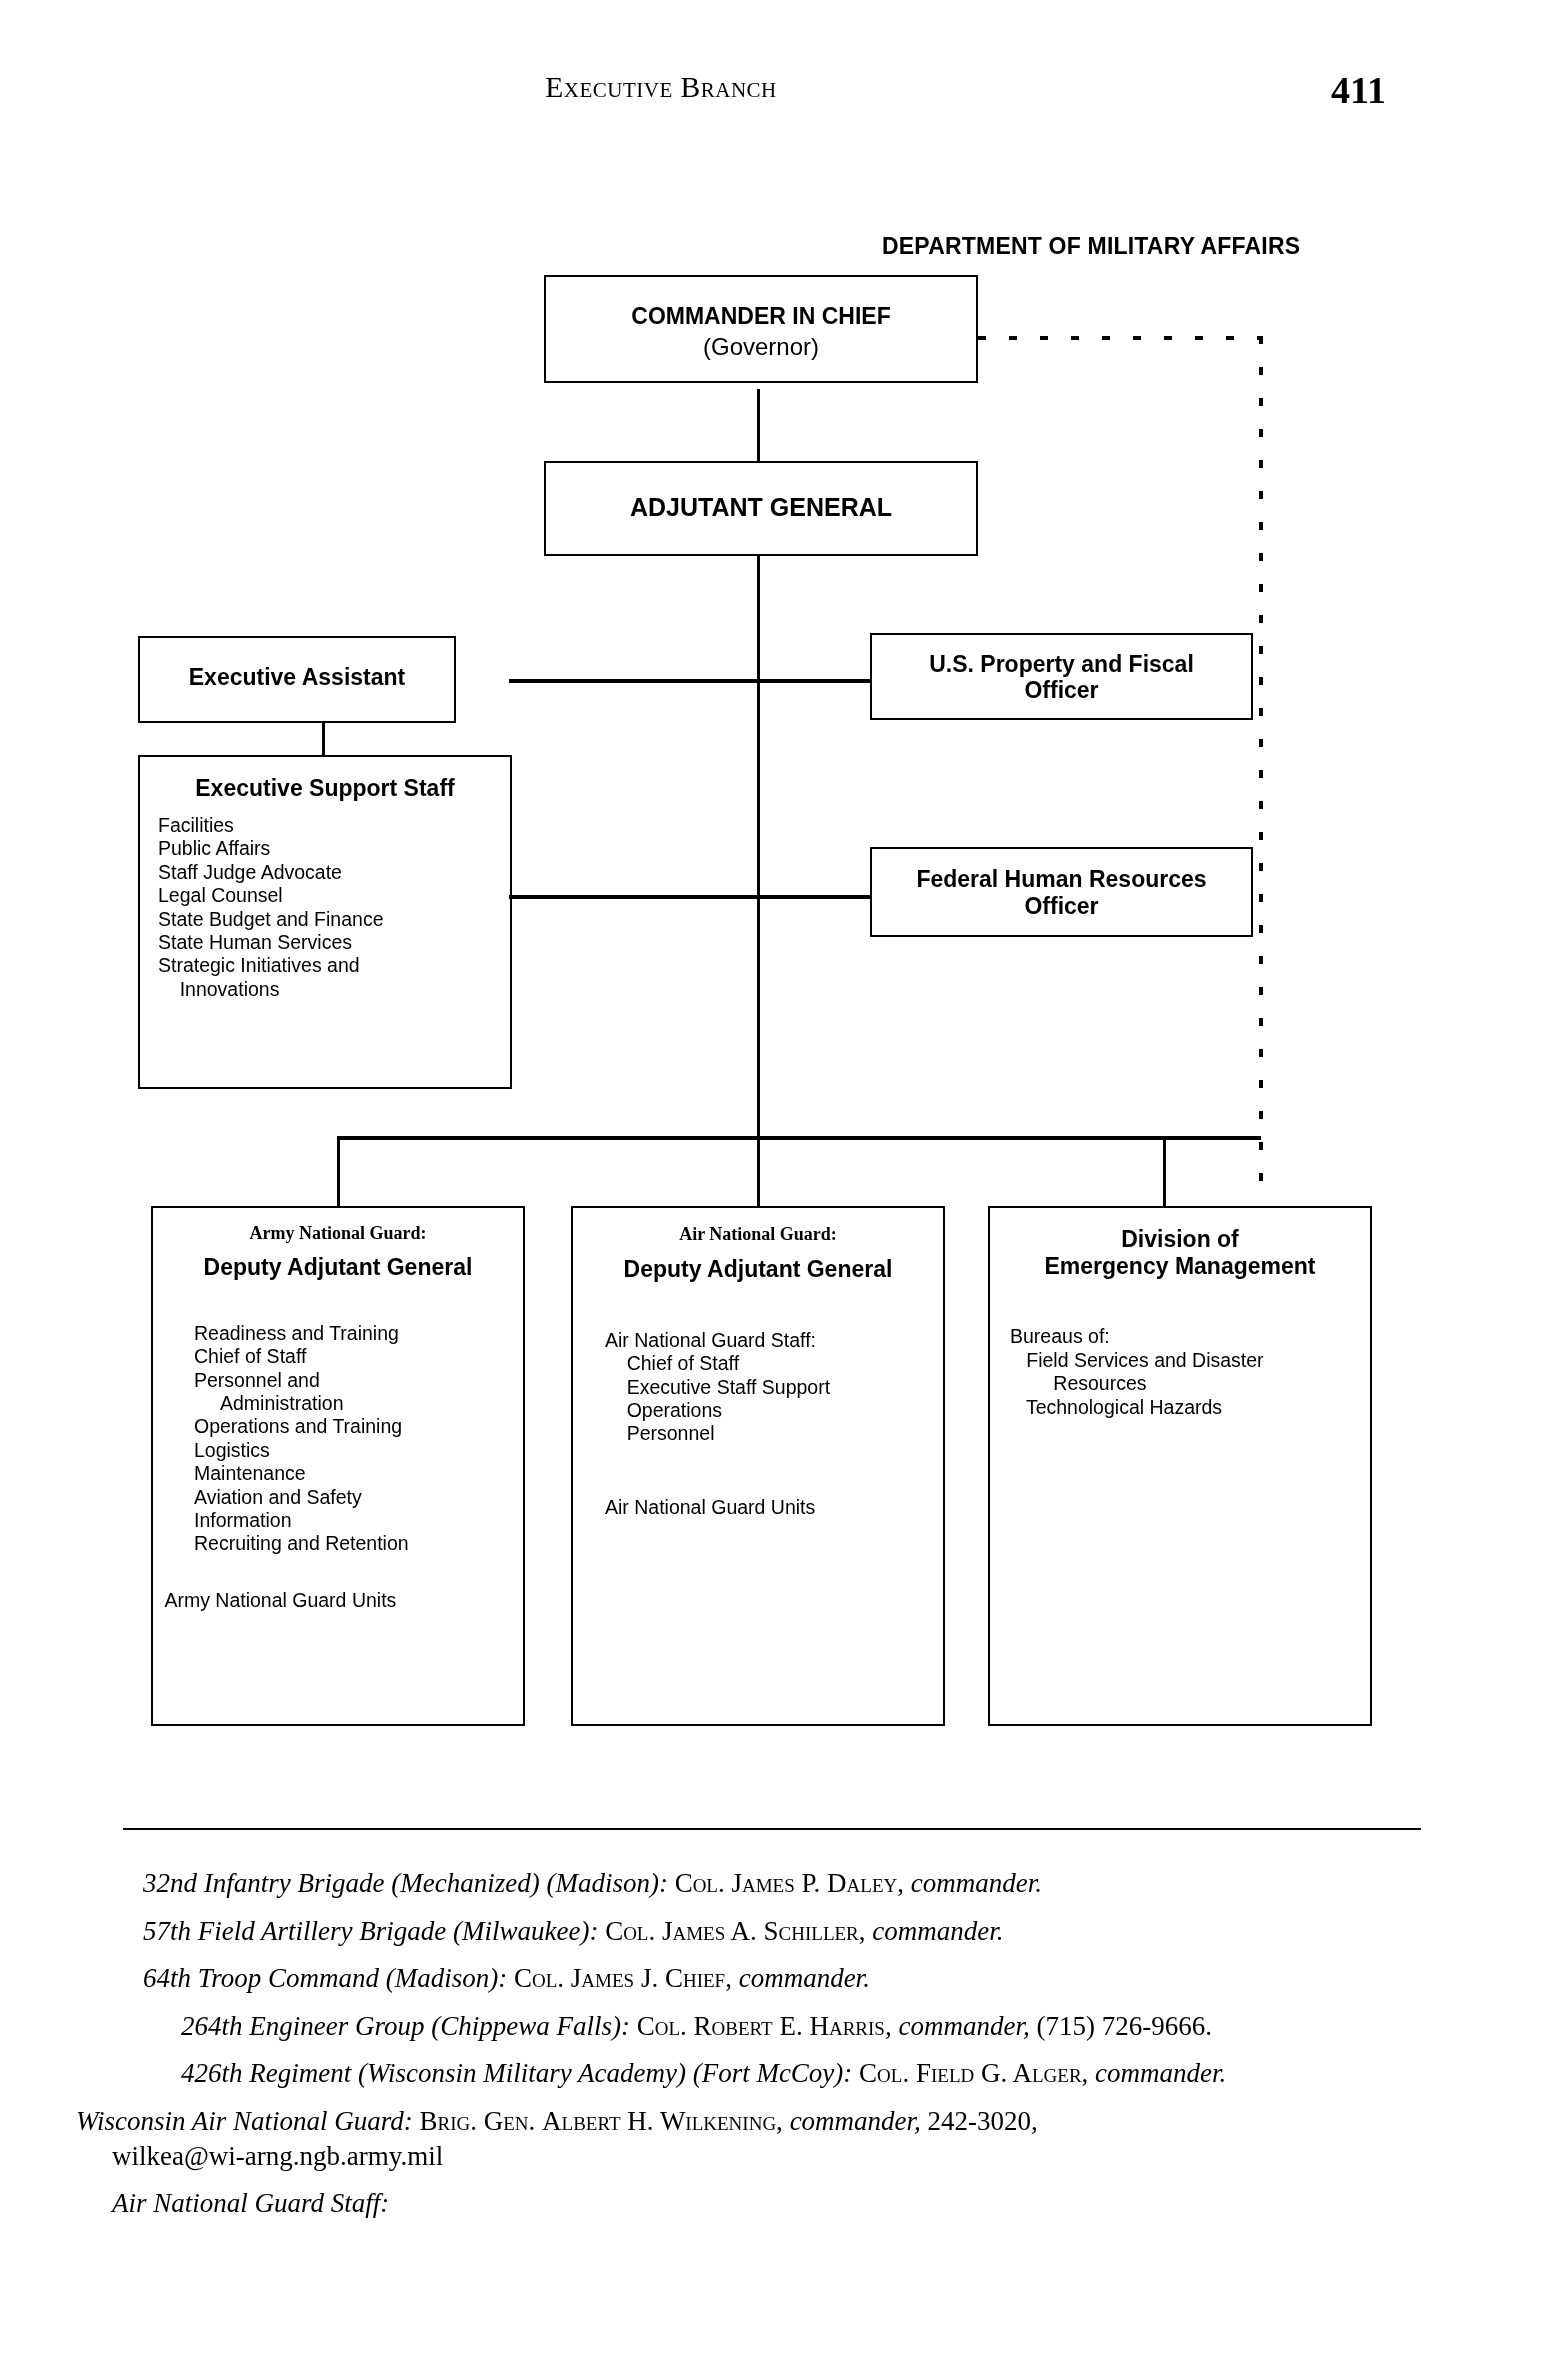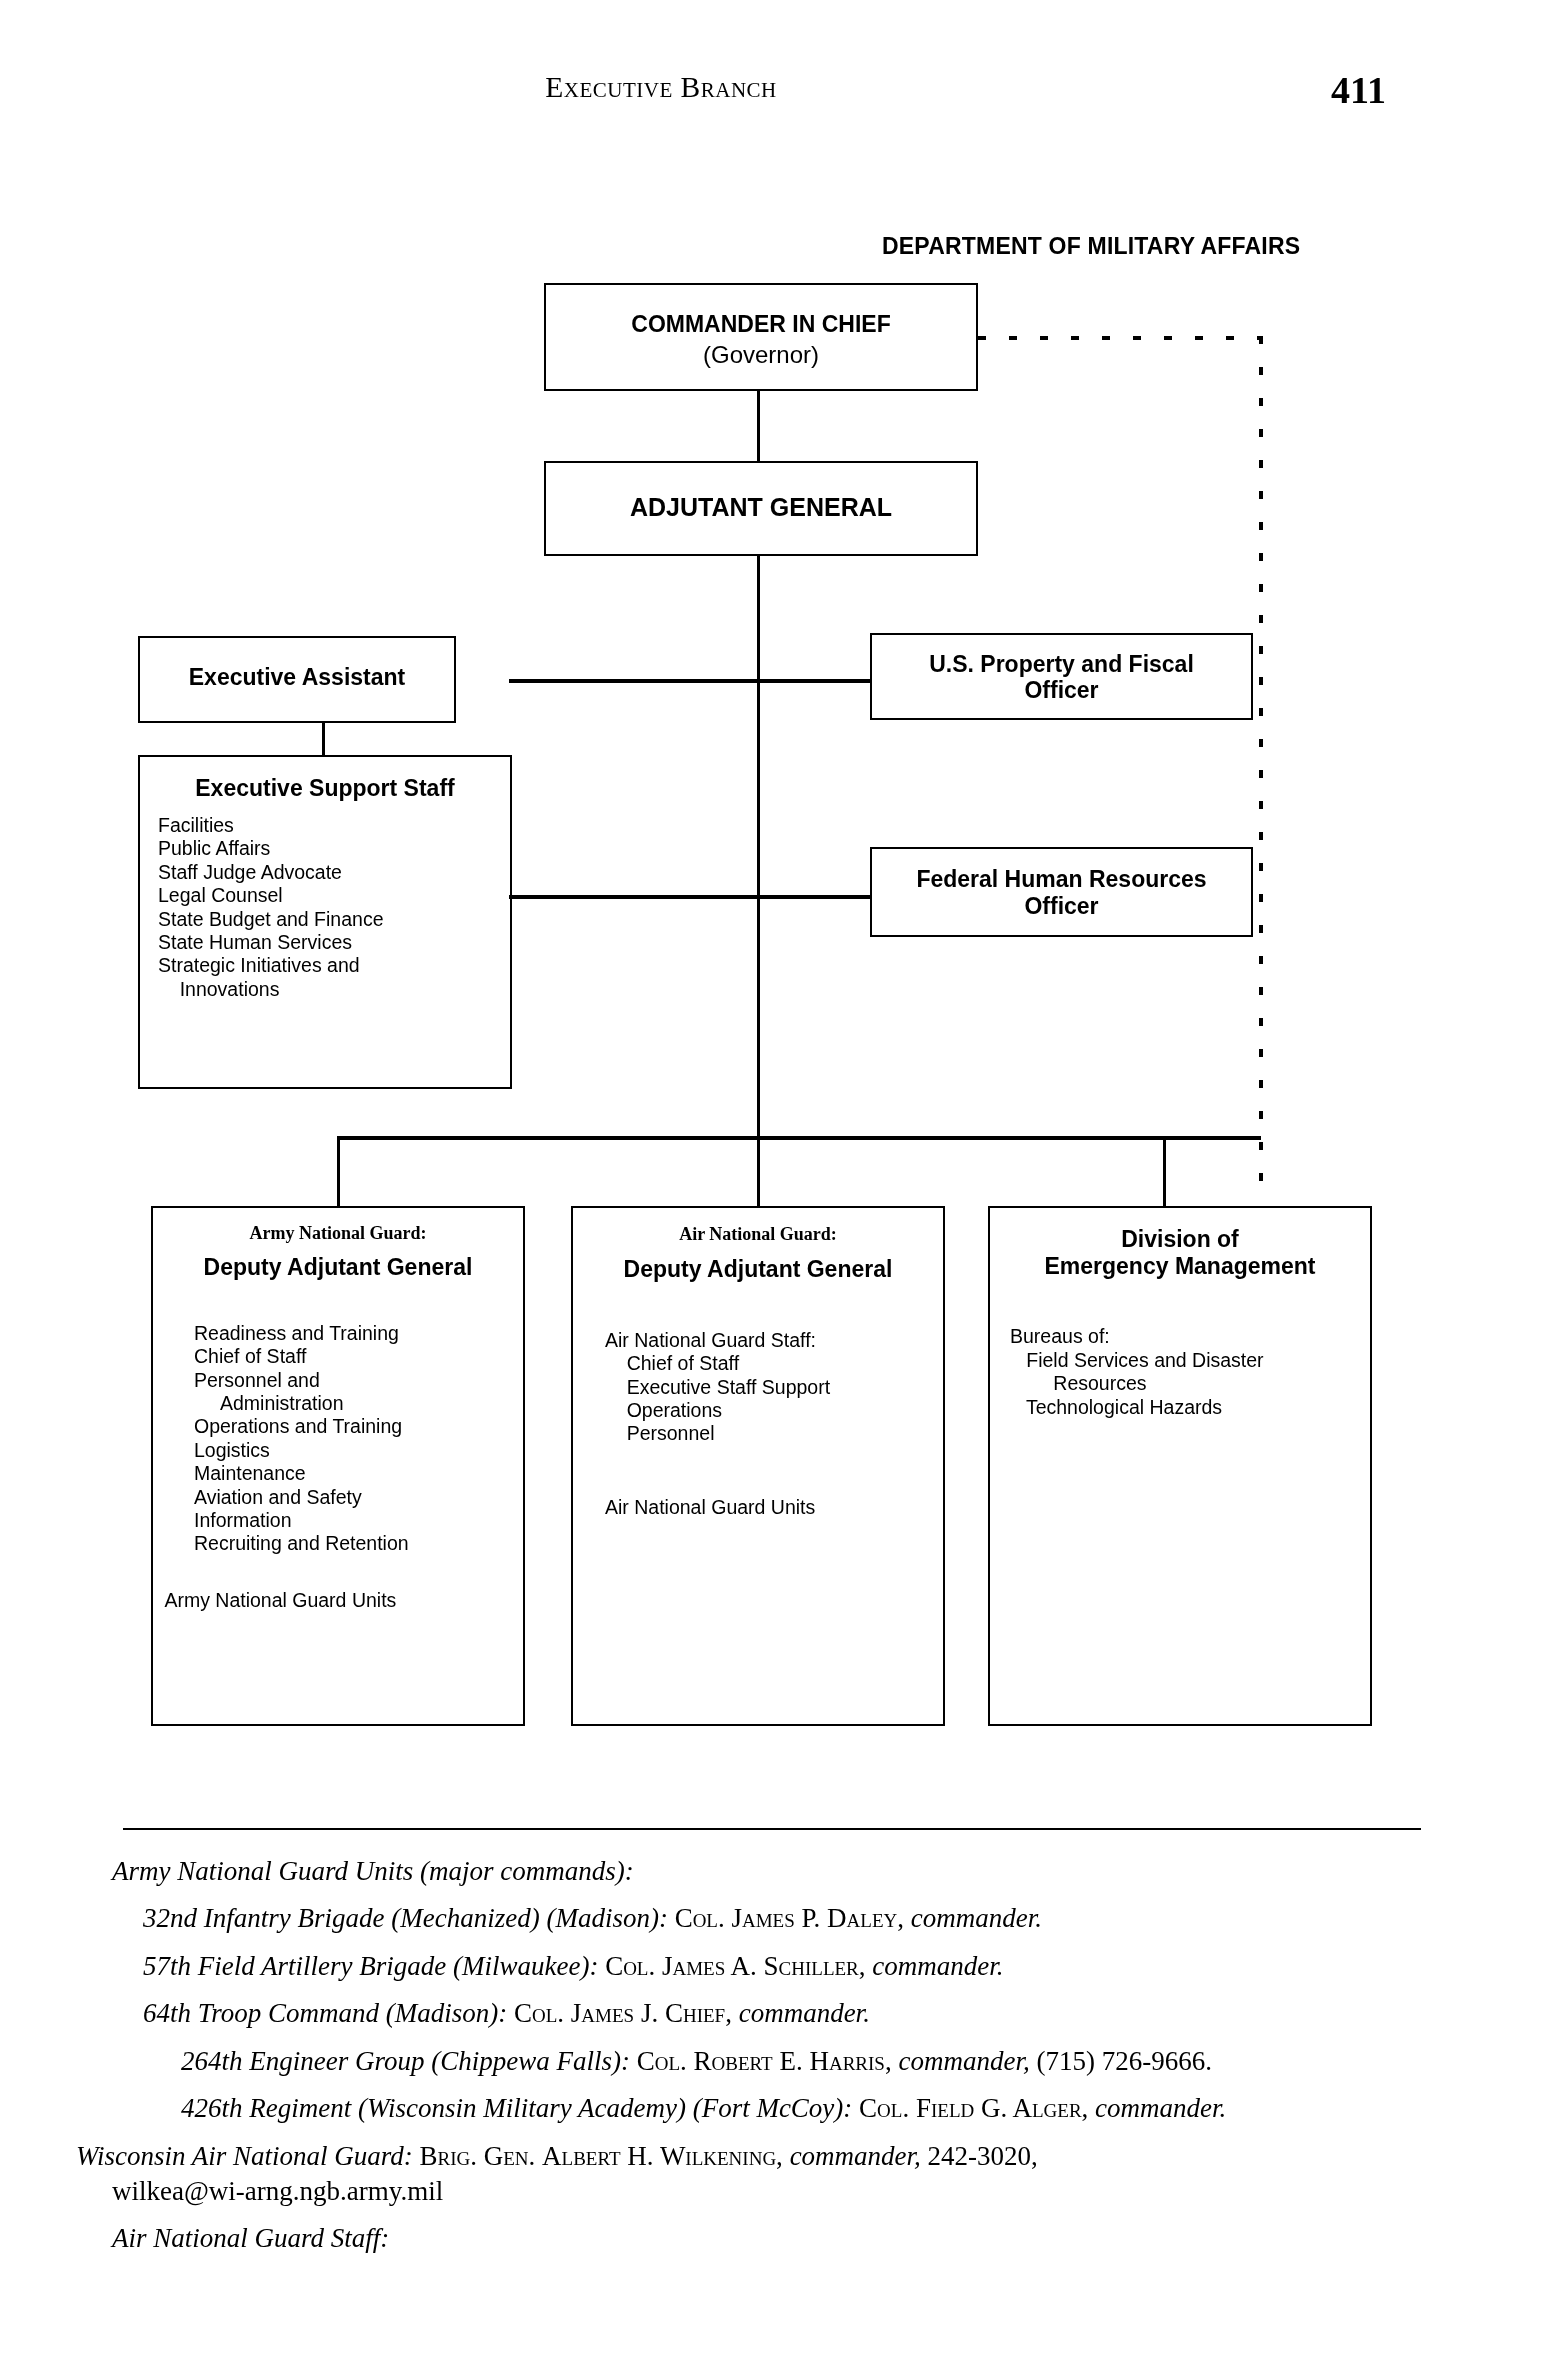--- a/index.html
+++ b/index.html
@@ -54,21 +54,21 @@
   <div id="header-title" style="font-variant:small-caps;text-align:center;">
     <span>Executive Branch</span>
   </div>
   <div id="page-number">411</div>
 </div>
 
 <div id="org-chart">
 
   <div class="chart-title" style="left:882px;top:233px;">DEPARTMENT OF MILITARY AFFAIRS</div>
 
-  <div class="box" style="left:544px;top:283px;width:434px;height:108px;">
+  <div class="box" style="left:544px;top:275px;width:434px;height:108px;">
     <div class="bx-title" style="margin-top:26px;">COMMANDER IN CHIEF</div>
     <div class="bx-sub" style="margin-top:2.9px;">(Governor)</div>
   </div>
 
   <div class="dashh" style="left:978px;top:336px;width:285px;"></div>
   <div class="dashv" style="left:1259px;top:336px;height:868px;"></div>
 
   <div class="ln vln" style="left:757px;top:389px;height:73px;"></div>
 
   <div class="box" style="left:544px;top:461px;width:434px;height:95px;">
@@ -149,21 +149,20 @@
         Resources
    Technological Hazards</div>
   </div>
 
 </div>
 
 <div id="bottom-rule"></div>
 
 <div id="prose">
 
-  <div class="pline ind0 it">Army National Guard Units (major commands):</div>
   <div class="gap"></div>
 
   <div class="pline ind1">
     <span class="it">32nd Infantry Brigade (Mechanized) (Madison):</span>
     <span class="sc">Col.</span>
     <span class="sc">James P. Daley,</span>
     <span class="it">commander.</span>
   </div>
   <div class="gap"></div>
 

